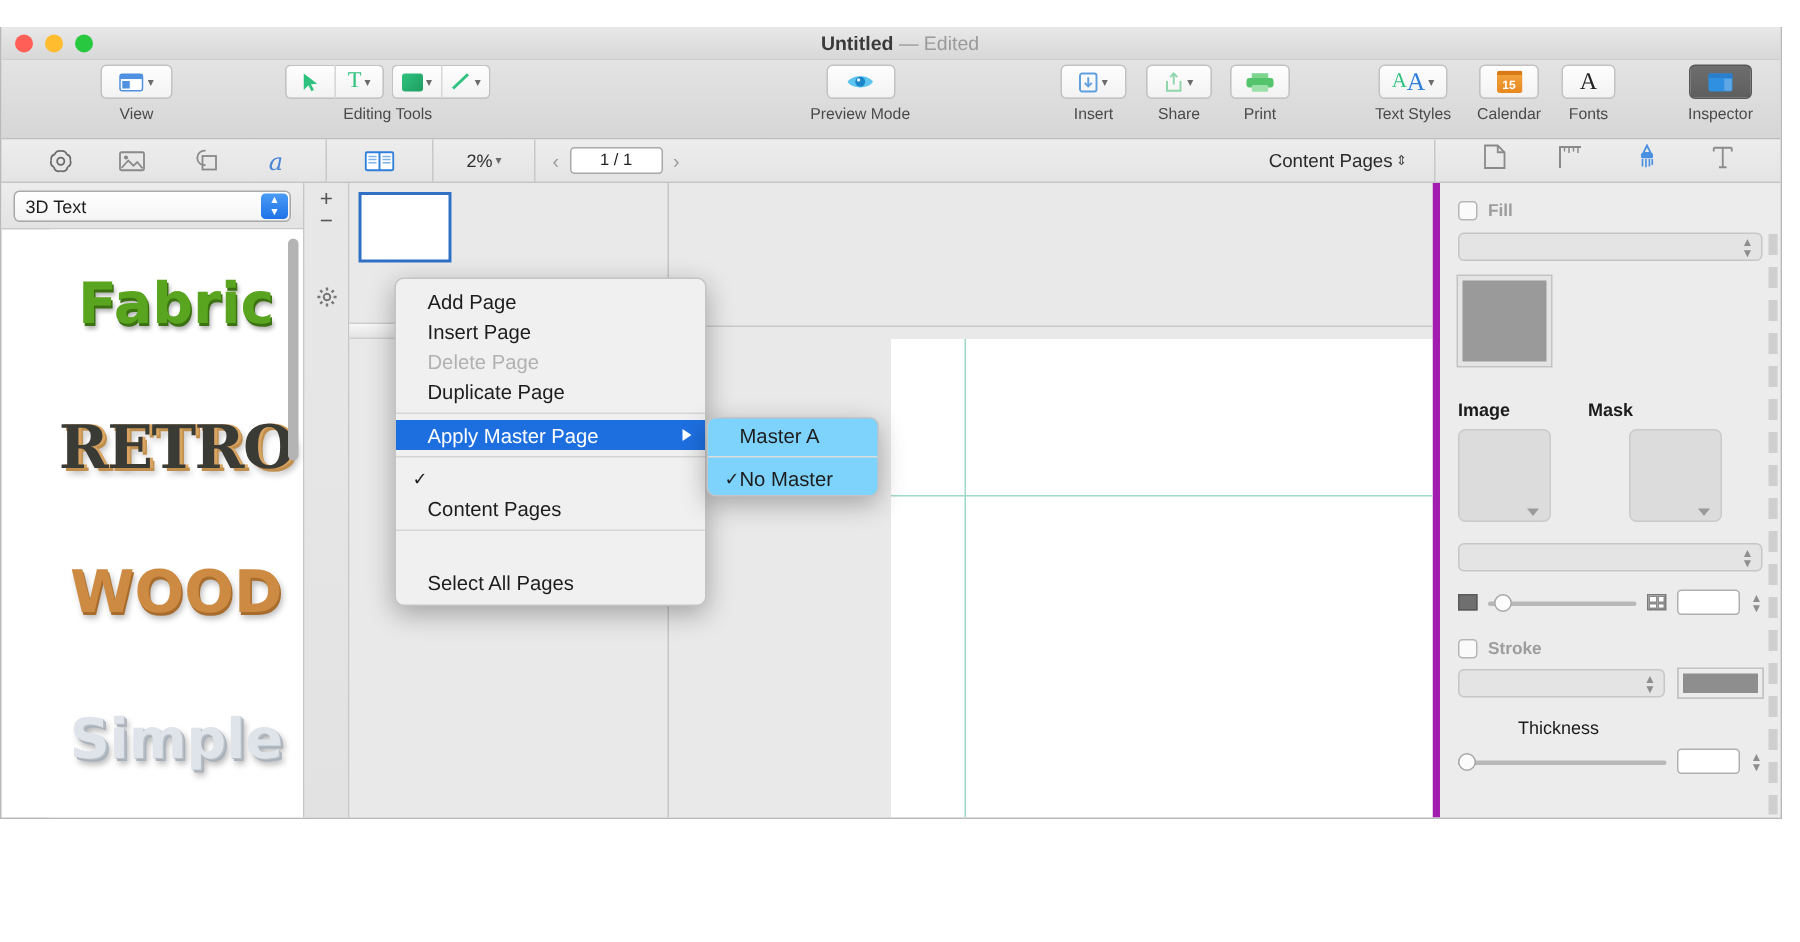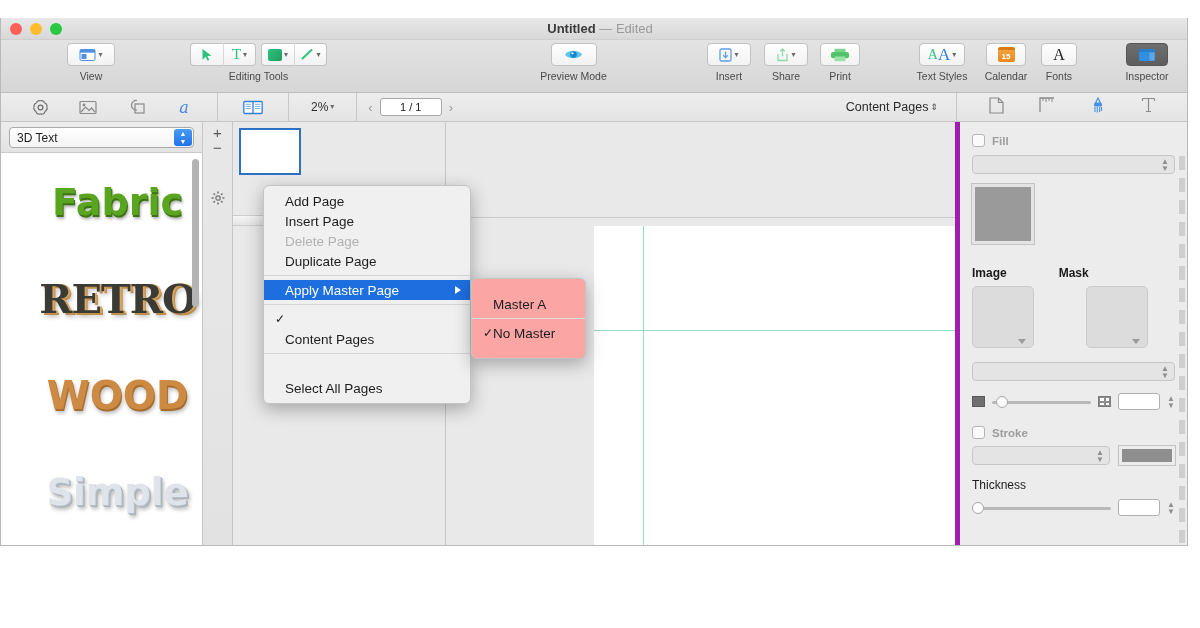--- a/index.html
+++ b/index.html
@@ -266,23 +266,23 @@
   .mi.hl { background: #1d6fe0; color: #fff; }
   .mi .arrow {
     position: absolute; right: 9px; top: 6px;
     border-top: 4px solid transparent; border-bottom: 4px solid transparent;
     border-left: 6px solid #fff;
   }
   .msep { height: 1px; background: #d5d5d5; margin: 4px 0; }
 
   .submenu {
     position: absolute; left: 470px; top: 260px; width: 115px;
-    background: #fca5a5; border: 1px solid #c4c4c4; border-radius: 6px;
+    background: #7dd3fc; border: 1px solid #c4c4c4; border-radius: 6px;
     box-shadow: 0 5px 18px rgba(0,0,0,.30);
-    padding: 14px 0; z-index: 60;
+    padding: 0 0; z-index: 60;
   }
   .submenu .mi { height: 22px; font-size: 13.5px; }
   .subsep { height: 1px; background: #dcdcdc; margin: 3px 0; }
 </style>
 </head>
 <body>
 
 <div class="window">
 
   <div class="titlebar">
@@ -654,21 +654,21 @@
           <span class="sectlabel">Stroke</span>
         </div>
 
         <div class="row" style="margin-top:7px;gap:9px;">
           <div class="combo" style="flex:1;">
             <span class="stepper">▲<br>▼</span>
           </div>
           <span class="strokeswatch"></span>
         </div>
 
-        <div style="margin-top:13px;font-size:12px;color:#1b1b1b;">Thickness</div>
+        <div style="margin-top:13px;font-size:12px;color:#1b1b1b;margin-left:40px;">Thickness</div>
 
         <div class="row" style="margin-top:7px;">
           <div class="slider">
             <span class="track"></span>
               <span class="knob" style="left:0;"></span>
           </div>
           <span class="numfield"></span>
           <span style="font-size:8px;line-height:7px;color:#8e8e8e;text-align:center;">▲<br>▼</span>
         </div>
 

